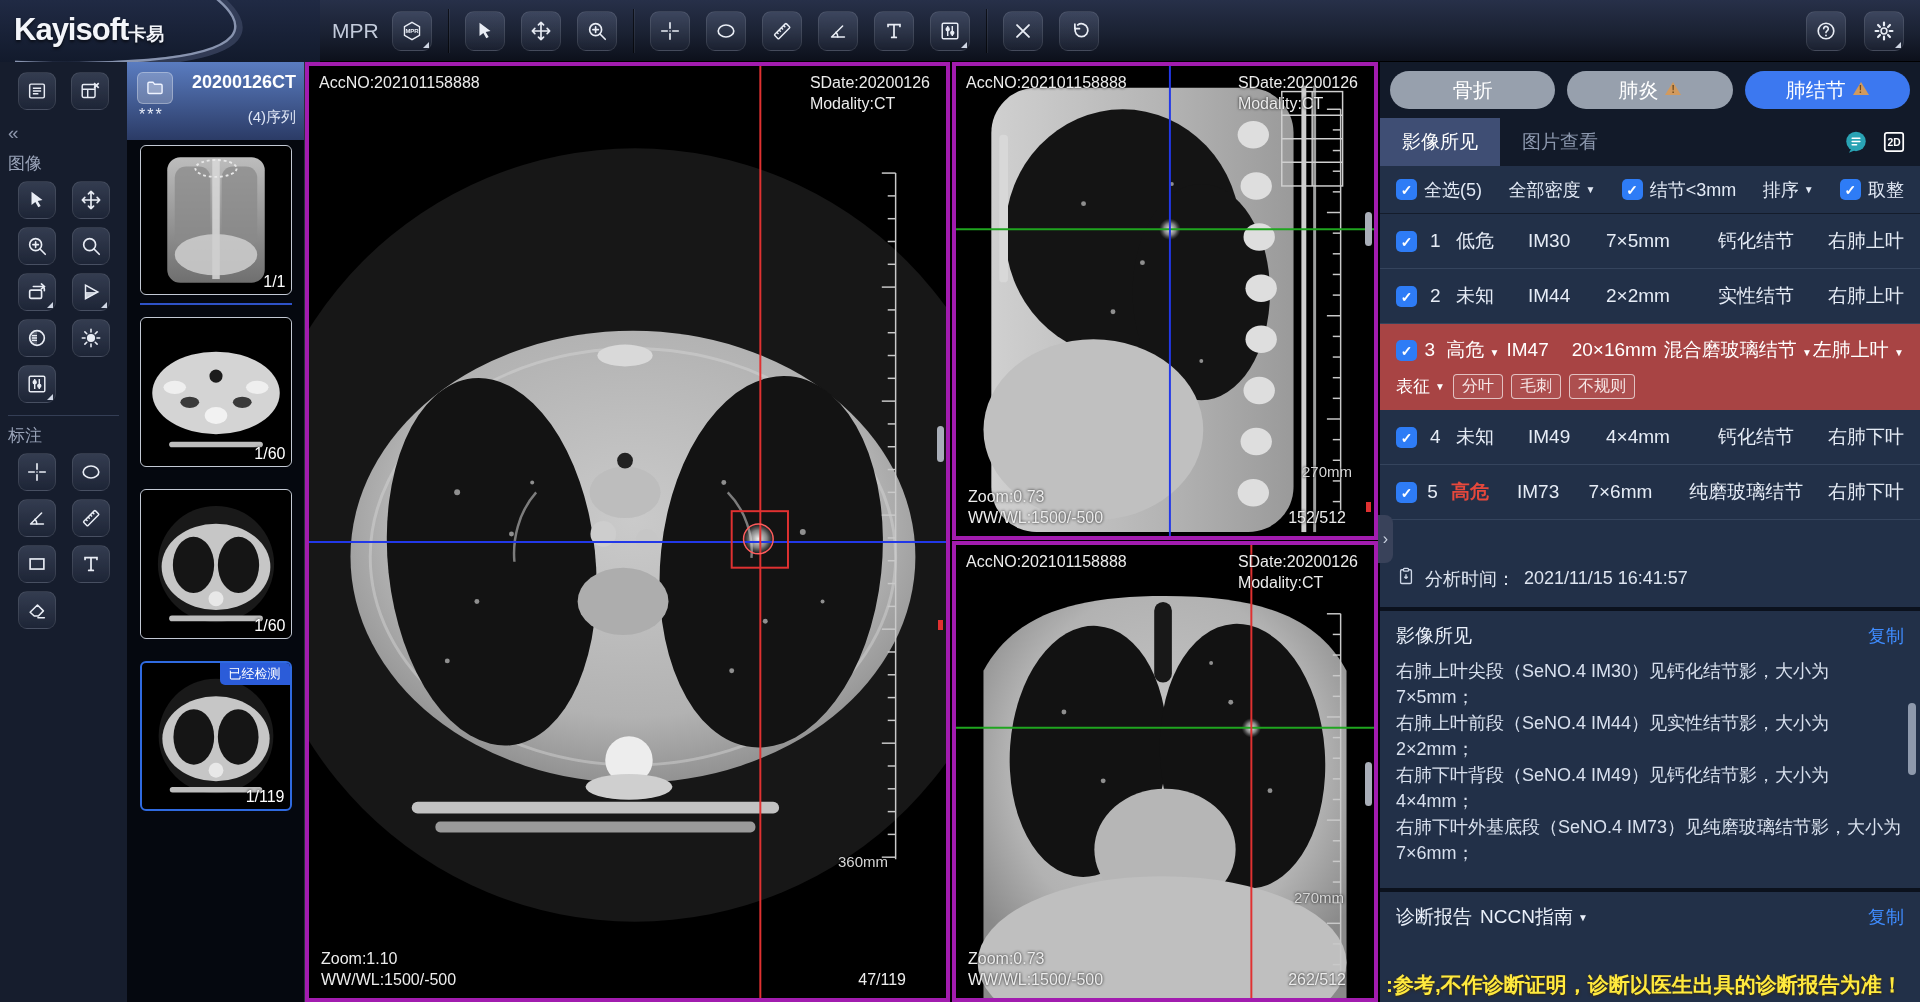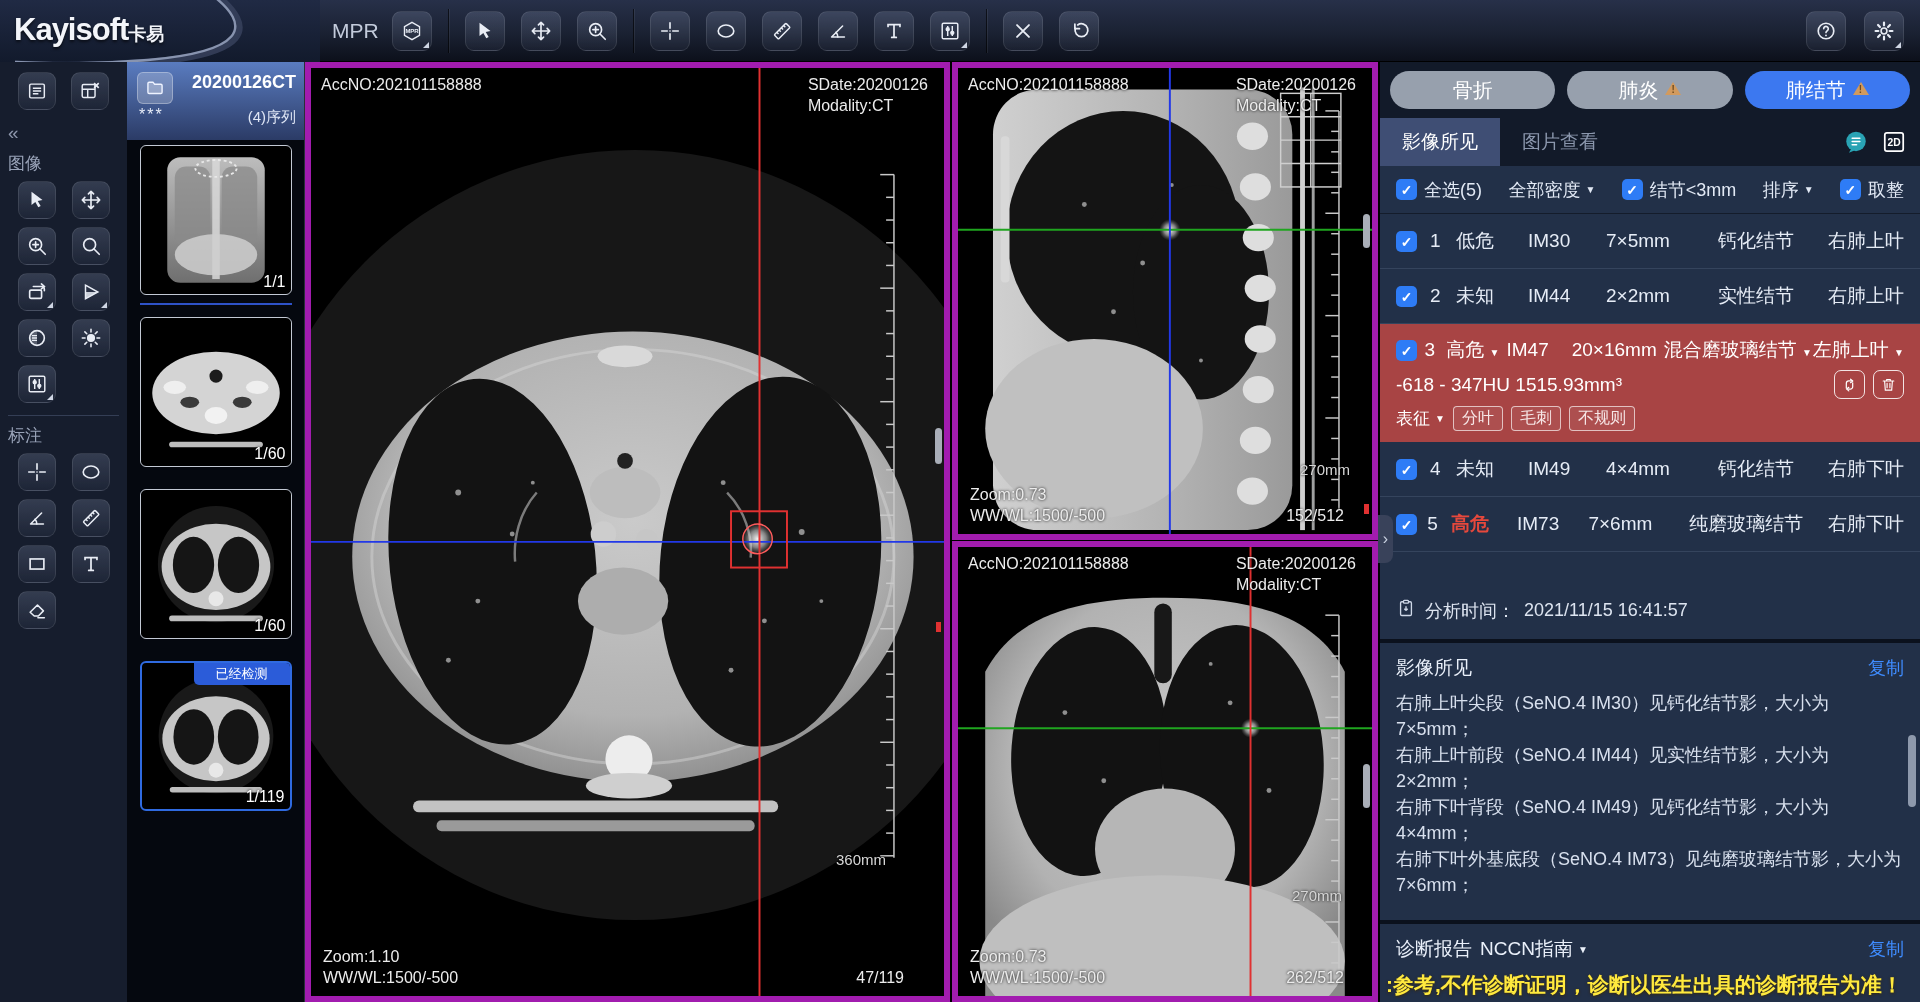--- a/index.html
+++ b/index.html
@@ -41,25 +41,25 @@
   #folder-btn { position:absolute; left:10px; top:10px; width:36px; height:32px; border-radius:6px; background:rgba(255,255,255,.22); border:1px solid rgba(255,255,255,.3); display:flex; align-items:center; justify-content:center; color:#eef3ff; cursor:pointer; }
   #folder-btn svg { width:20px; height:20px; }
   #series-title { position:absolute; right:8px; top:10px; font-size:18px; color:#fff; font-weight:bold; }
   #patient-mask { position:absolute; left:12px; top:44px; font-size:16px; color:#e8edf8; letter-spacing:2px; }
   #series-count { position:absolute; right:8px; top:46px; font-size:15px; color:#dfe6f5; }
   #thumb-list { padding-top:5px; }
   .thumb { position:relative; width:152px; height:150px; margin:0 auto 22px auto; border:1px solid #c3c9d4; border-radius:6px; overflow:hidden; cursor:pointer; background:#000; }
   .thumb svg { position:absolute; inset:0; width:100%; height:100%; }
   .thumb.selected { border:2px solid #2f6ae0; }
   .thumb-label { position:absolute; right:5px; bottom:3px; font-size:16px; color:#fff; text-shadow:0 0 3px #000; }
-  .thumb-badge { position:absolute; right:0; top:0; background:#2b5cd9; color:#fff; font-size:13px; padding:2px 22px; border-radius:0 0 0 5px; }
+  .thumb-badge { position:absolute; right:0; top:0; background:#2b5cd9; color:#fff; font-size:13px; padding:2px 9px; border-radius:0 0 0 5px; }
   .series-line { width:152px; height:2px; background:#2e52c8; margin:-14px auto 12px auto; }
 
   
-  .vp { position:absolute; background:#000; border:6px solid #a21caf; overflow:hidden; }
+  .vp { position:absolute; background:#000; border:4px solid #a21caf; overflow:hidden; }
   #vp-axial   { left:305px; top:62px;  width:645px; height:940px; }
   #vp-sag     { left:952px; top:62px;  width:426px; height:478px; }
   #vp-cor     { left:952px; top:541px; width:426px; height:461px; }
   .vp svg.ct-img { position:absolute; inset:0; width:100%; height:100%; }
   .vp-label { position:absolute; font-size:16px; color:#ececec; line-height:21px; text-shadow:0 0 3px #000; z-index:5; }
   .vp-label.tl { left:10px; top:6px; }
   .vp-label.tr { right:16px; top:6px; text-align:left; }
   .vp-label.bl { left:12px; bottom:8px; }
   .vp-label.br { right:28px; bottom:8px; }
   #vp-axial .vp-label.br { right:40px; }
@@ -728,37 +728,20 @@
       <div class="nodule-selected">
         <div class="n-line1">
           <span class="col-cb"><span class="chk">✓</span></span>
           <span class="col-idx">3</span>
           <span class="col-risk">高危 <span class="caret">▼</span></span>
           <span class="col-im">IM47</span>
           <span class="col-size">20×16mm</span>
           <span class="col-type">混合磨玻璃结节 <span class="caret">▼</span></span>
           <span class="col-loc">左肺上叶 <span class="caret">▼</span></span>
         </div>
-        <div class="n-line2">
-          <span>-618 - 347HU 1515.93mm³</span>
-          <span class="sp"></span>
-          <span class="icon-btn">
-            <svg viewBox="0 0 24 24" fill="none" stroke="currentColor" stroke-width="1.7" stroke-linecap="round">
-              <path d="M7.5 17v-6.5A3.5 3.5 0 0111 7h5"></path>
-              <path d="M13.5 4.5L16.5 7l-3 2.5"></path>
-              <path d="M16.5 9.5V15a3.5 3.5 0 01-3.5 3.5H9"></path>
-              <path d="M11 21l-3-2.5 3-2.5"></path>
-            </svg>
-          </span>
-          <span class="icon-btn">
-            <svg viewBox="0 0 24 24" fill="none" stroke="currentColor" stroke-width="1.6" stroke-linecap="round">
-              <path d="M4.5 7h15M9.5 7V5h5v2M6.5 7l1 13h9l1-13M10 10.5v6M14 10.5v6"></path>
-            </svg>
-          </span>
-        </div>
         <div class="n-line3">
           <span class="dd">表征 <span class="caret">▼</span></span>
           <span class="chip">分叶</span>
           <span class="chip">毛刺</span>
           <span class="chip">不规则</span>
         </div>
       </div>
       <div class="nodule-row">
         <span class="col-cb"><span class="chk">✓</span></span>
         <span class="col-idx">4</span>

